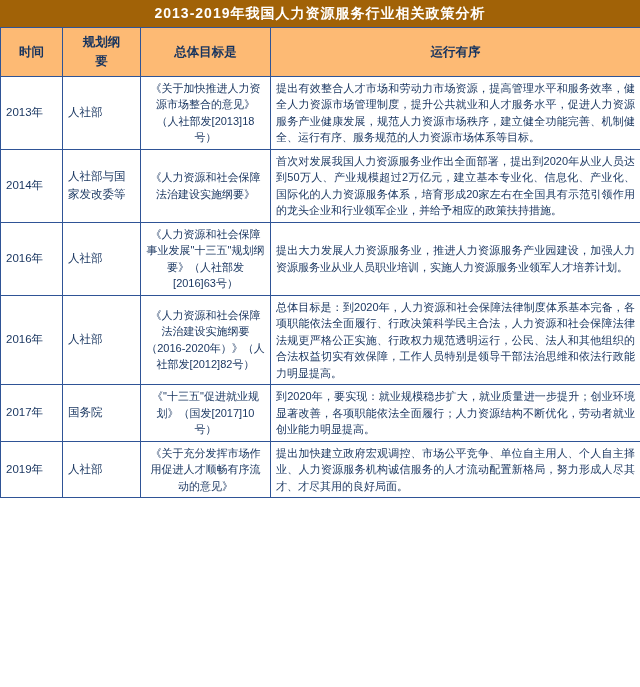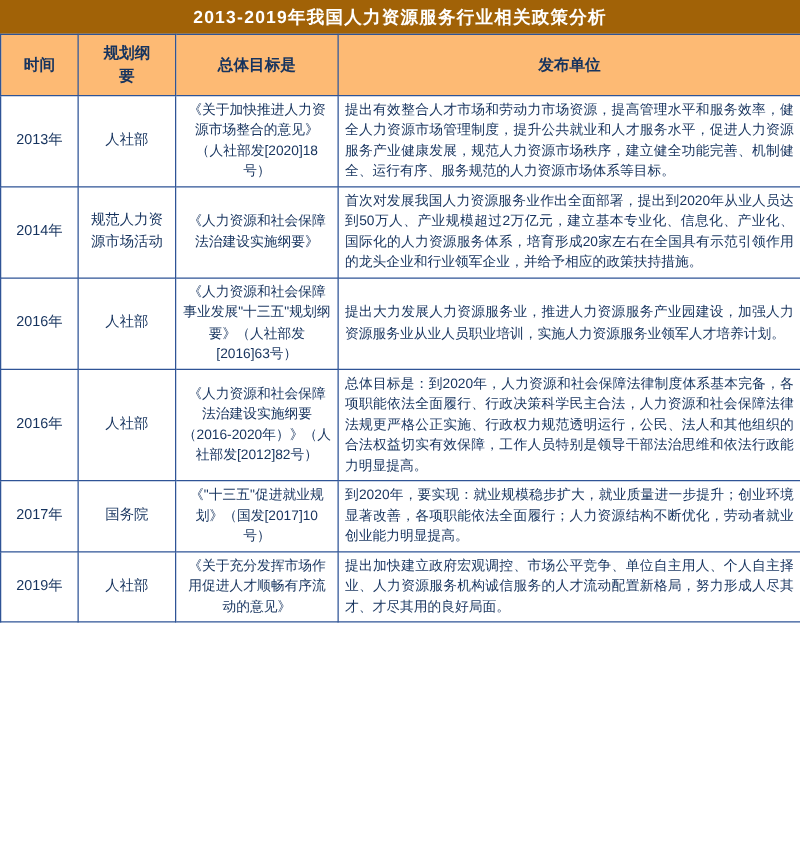--- a/index.html
+++ b/index.html
@@ -52,21 +52,21 @@
     text-align: center;
     padding: 5px 16px;
   }
   .col-time   { width: 62px; }
   .col-unit   { width: 78px; }
   .col-name   { width: 130px; }
   .col-content{ width: 370px; }
 
   td.cell-time,
   td.cell-unit {
-    text-align: center;
+    text-align: left;
     font-size: 11.5px;
     color: #16335e;
   }
   td.cell-name {
     text-align: center;
     font-size: 11px;
     color: #16335e;
     line-height: 1.55;
   }
   td.cell-content {
@@ -90,33 +90,33 @@
       <col class="col-time">
       <col class="col-unit">
       <col class="col-name">
       <col class="col-content">
     </colgroup>
     <thead>
       <tr>
         <th>时间</th>
         <th>规划纲要</th>
         <th>总体目标是</th>
-        <th>发布单位</th>
+        <th>运行有序</th>
       </tr>
     </thead>
     <tbody>
       <tr>
         <td class="cell-time">2013年</td>
         <td class="cell-unit">人社部</td>
-        <td class="cell-name">《关于加快推进人力资源市场整合的意见》（人社部发[2020]18号）</td>
+        <td class="cell-name">《关于加快推进人力资源市场整合的意见》（人社部发[2013]18号）</td>
         <td class="cell-content">提出有效整合人才市场和劳动力市场资源，提高管理水平和服务效率，健全人力资源市场管理制度，提升公共就业和人才服务水平，促进人力资源服务产业健康发展，规范人力资源市场秩序，建立健全功能完善、机制健全、运行有序、服务规范的人力资源市场体系等目标。</td>
       </tr>
       <tr>
         <td class="cell-time">2014年</td>
-        <td class="cell-unit">规范人力资源市场活动</td>
+        <td class="cell-unit">人社部与国家发改委等</td>
         <td class="cell-name">《人力资源和社会保障法治建设实施纲要》</td>
         <td class="cell-content">首次对发展我国人力资源服务业作出全面部署，提出到2020年从业人员达到50万人、产业规模超过2万亿元，建立基本专业化、信息化、产业化、国际化的人力资源服务体系，培育形成20家左右在全国具有示范引领作用的龙头企业和行业领军企业，并给予相应的政策扶持措施。</td>
       </tr>
       <tr>
         <td class="cell-time">2016年</td>
         <td class="cell-unit">人社部</td>
         <td class="cell-name">《人力资源和社会保障事业发展"十三五"规划纲要》（人社部发[2016]63号）</td>
         <td class="cell-content">提出大力发展人力资源服务业，推进人力资源服务产业园建设，加强人力资源服务业从业人员职业培训，实施人力资源服务业领军人才培养计划。</td>
       </tr>
       <tr>

